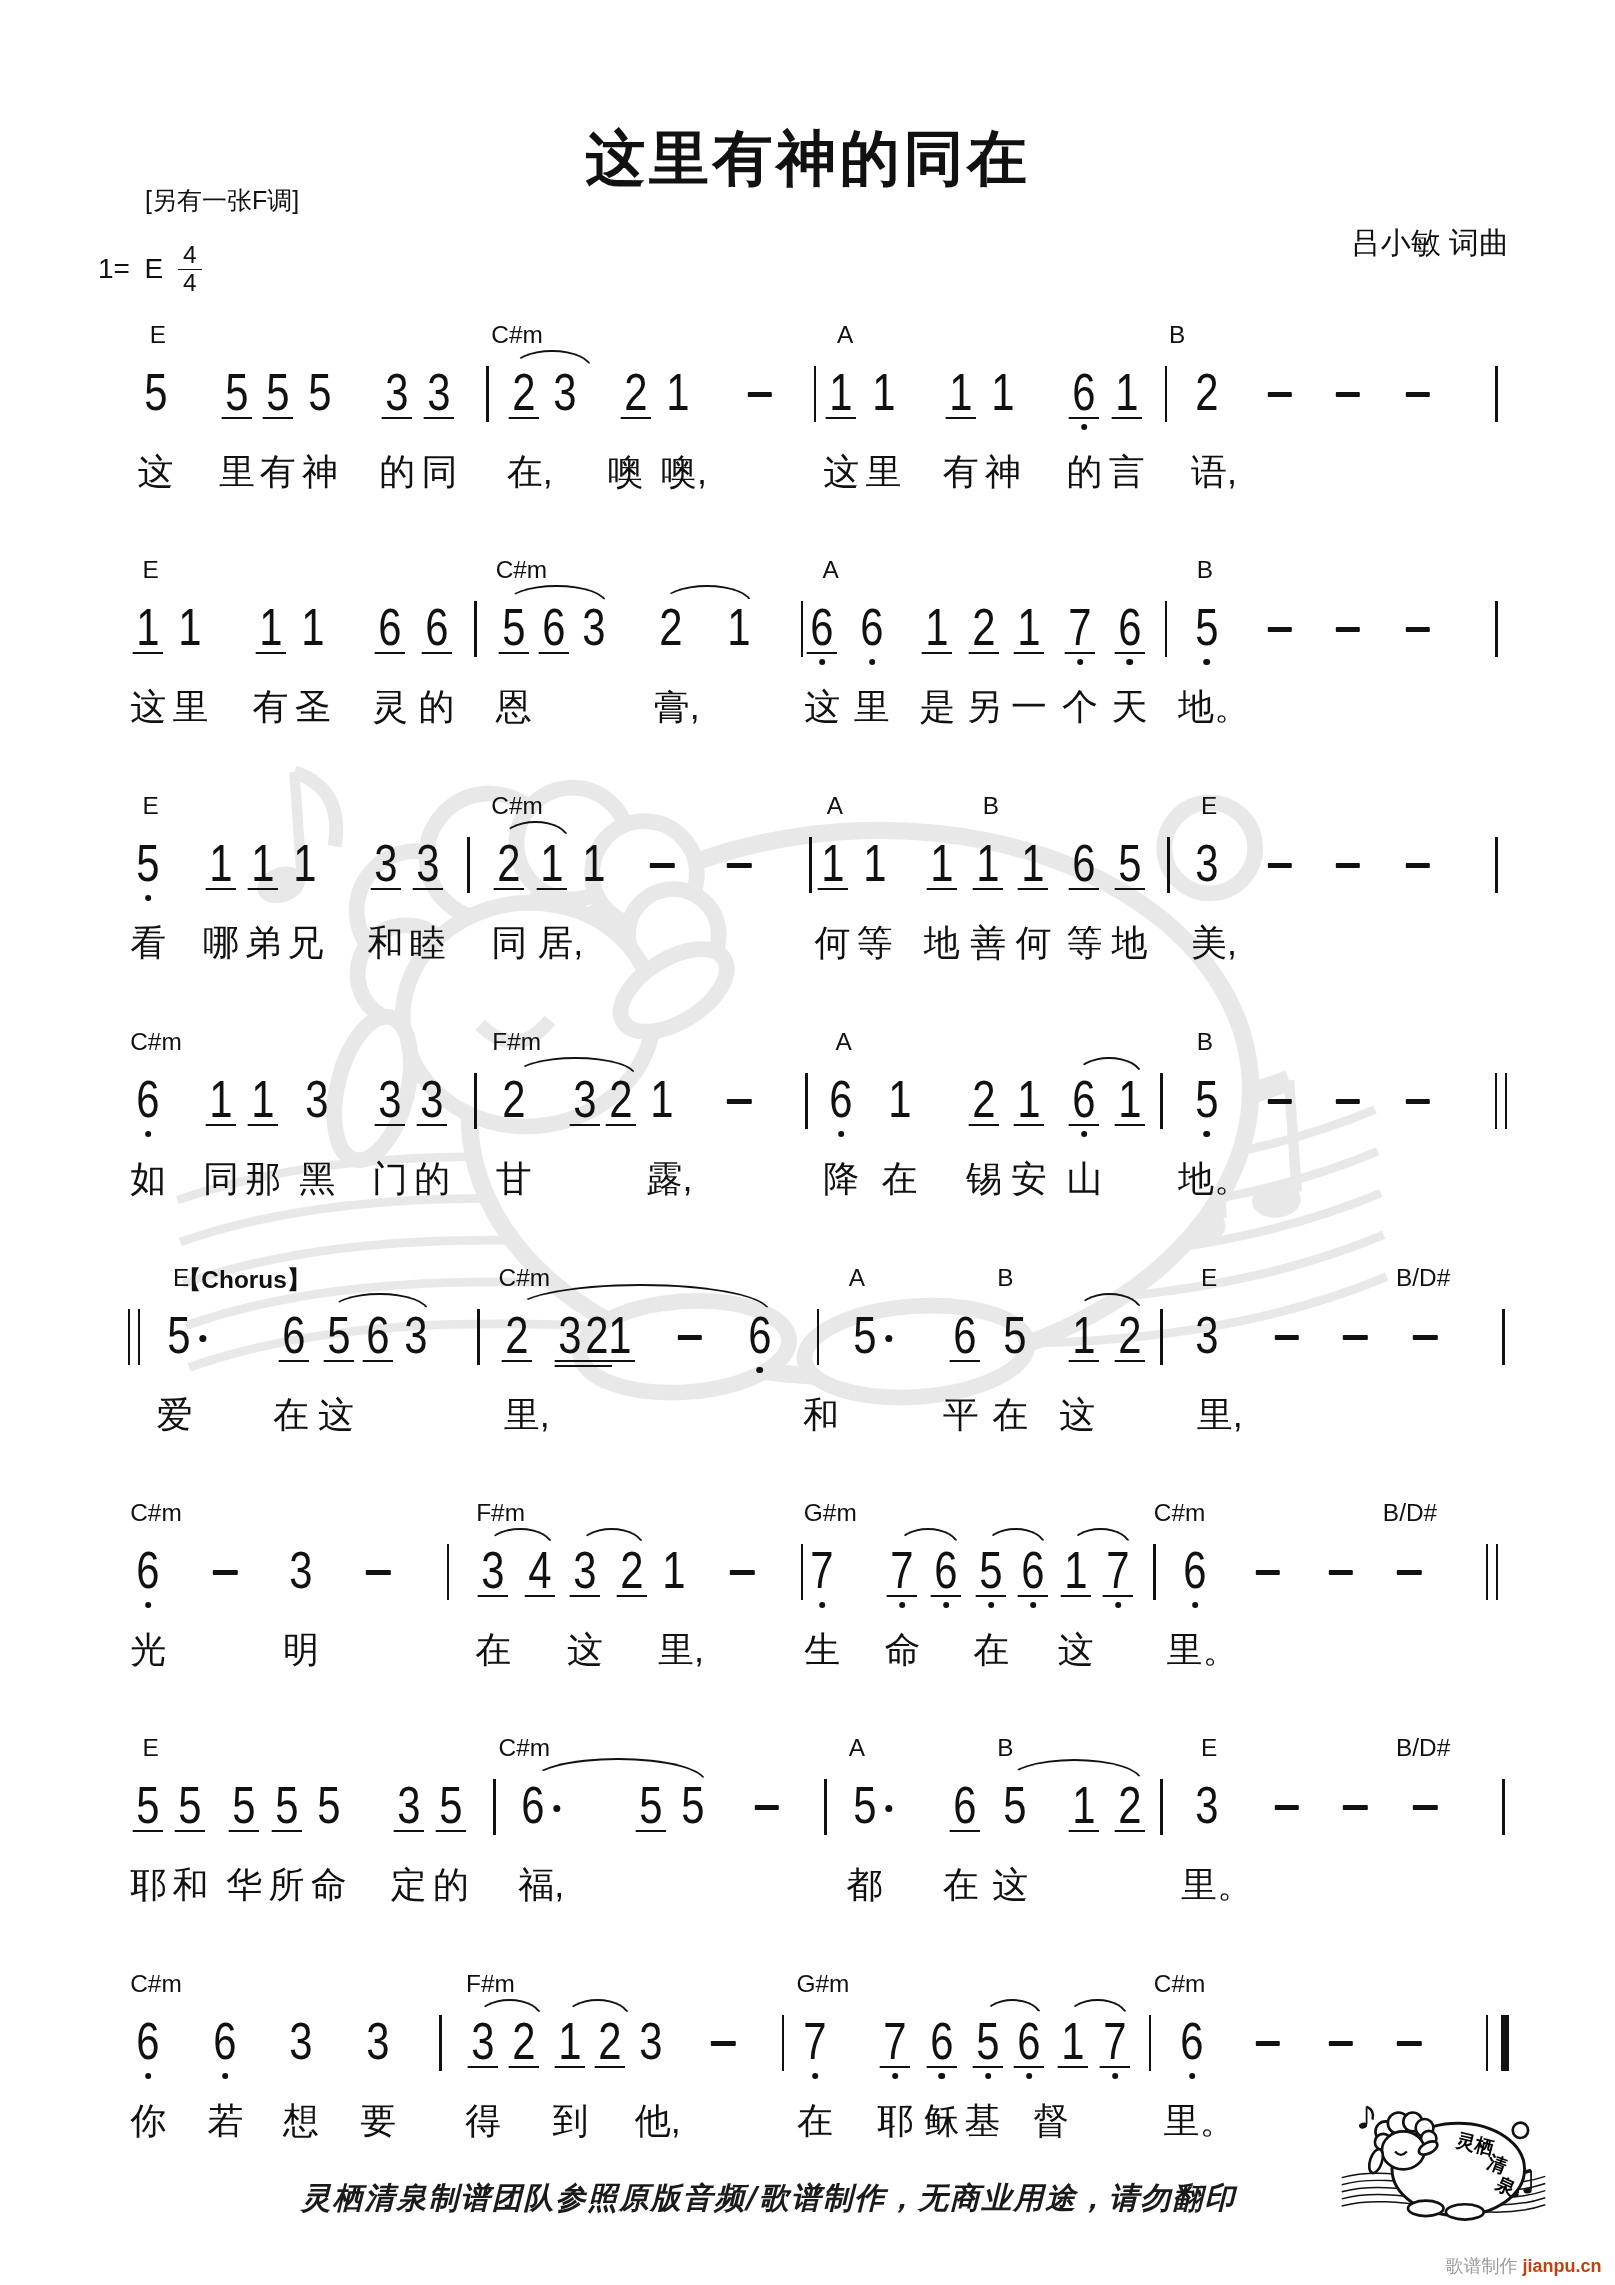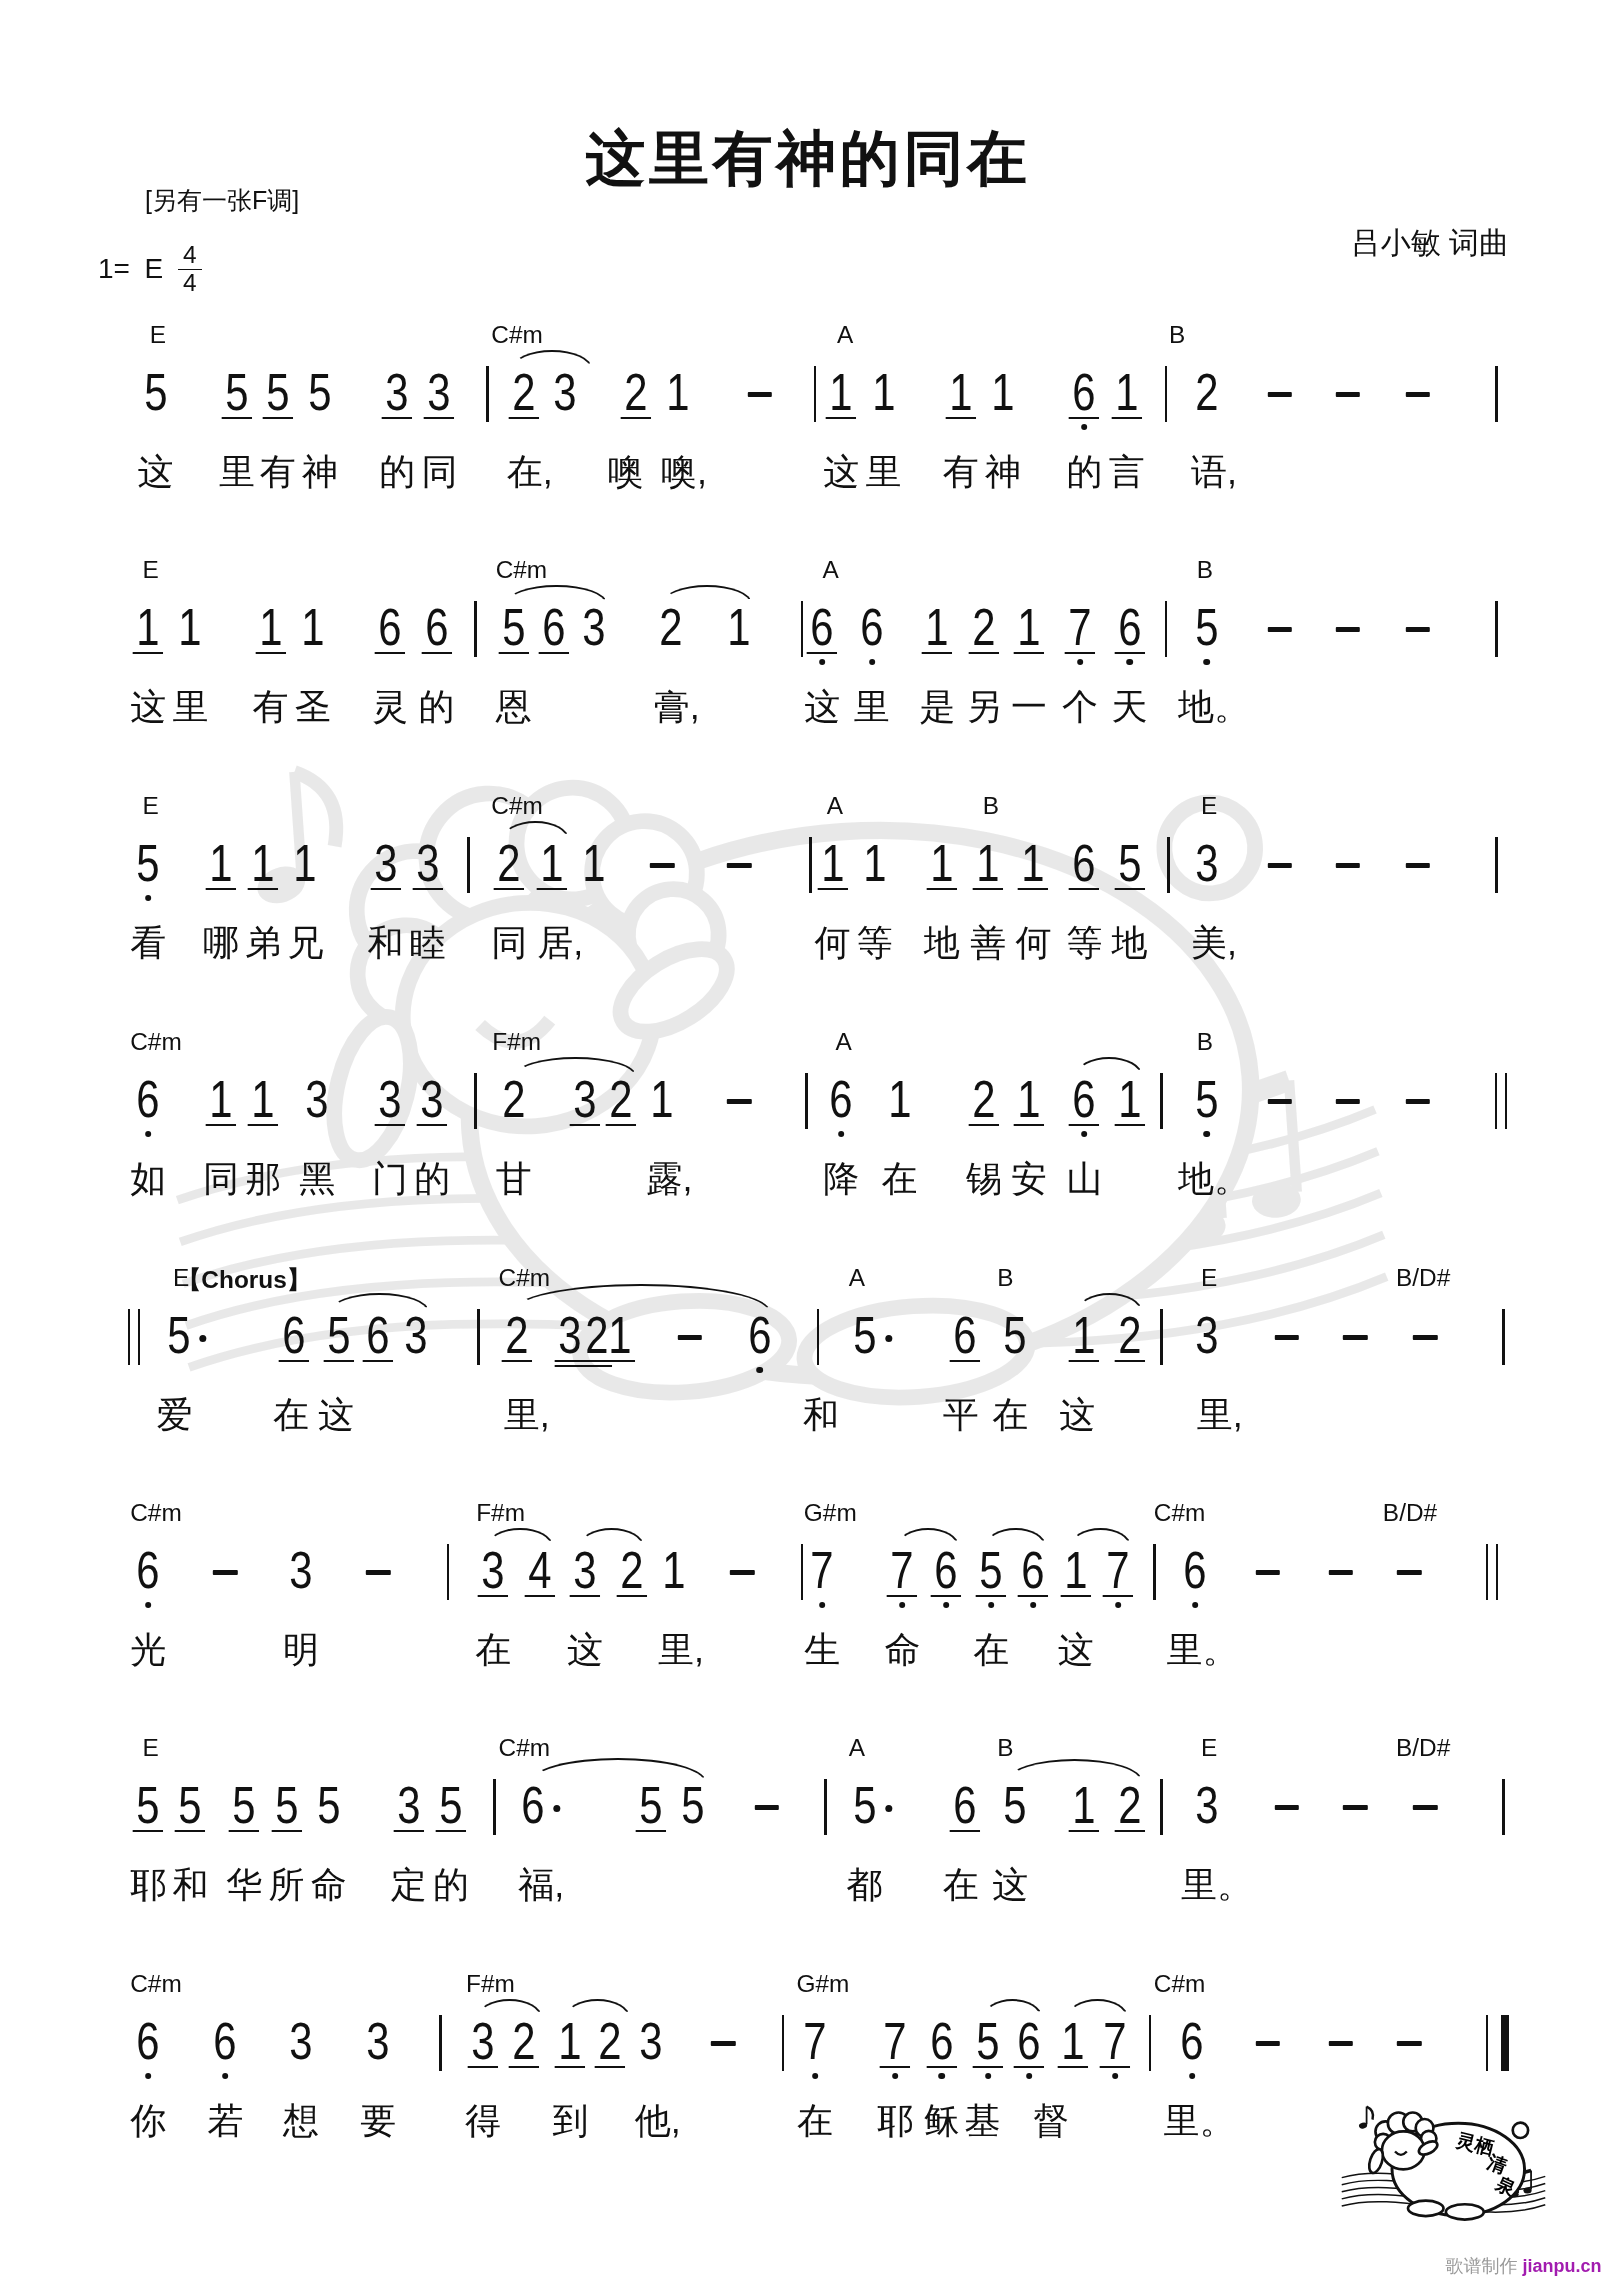--- a/index.html
+++ b/index.html
@@ -42,21 +42,21 @@
   .lyricsrow{position:absolute;top:127px;left:0;right:0;height:47px;}
   .lyric{position:absolute;transform:translateX(-50%);font-size:36px;white-space:nowrap;}
   
   .footer{position:absolute;top:2178px;left:90px;width:1357px;text-align:center;
           font-family:"DejaVu Serif",serif;font-style:italic;font-weight:700;
           font-size:30px;letter-spacing:1.8px;color:#1a1a1a;}
   .watermark{position:absolute;left:145px;top:697px;width:1257px;height:839px;
              opacity:.09;transform:rotate(-4deg);}
   .logo-sheep{position:absolute;left:1337px;top:2099px;width:213px;height:143px;}
   .site{position:absolute;top:2254px;right:14.5px;font-size:18px;color:#9a9a9a;}
-  .site .url{color:#a21caf;font-weight:700;}
+  .site .url{color:#c2410c;font-weight:700;}
   .defs{position:absolute;width:0;height:0;overflow:hidden;}
   svg text{font-family:"Liberation Sans",sans-serif;font-weight:700;}
 </style>
 </head>
 <body>
 
 <div class="page">
 
   <svg class="defs">
     <defs>
@@ -518,20 +518,21 @@
           <div class="lyric" style="left: 49.8%;">在</div>
           <div class="lyric" style="left: 55.3%;">耶</div>
           <div class="lyric" style="left: 58.5%;">稣</div>
           <div class="lyric" style="left: 61.3%;">基</div>
           <div class="lyric" style="left: 66%;">督</div>
           <div class="lyric" style="left: 76.2%;">里。</div>
         </div>
       </div>
     </div>
 
+  <div class="footer">灵栖清泉制谱团队参照原版音频/歌谱制作，无商业用途，请勿翻印</div>
 
   <svg class="logo-sheep" viewBox="0 0 360 240">
     <use href="#sheep"></use>
     <text x="200" y="78" font-size="32" transform="rotate(14 200 78)">灵栖</text>
     <text x="252" y="114" font-size="32" transform="rotate(20 252 114)">清</text>
     <text x="266" y="150" font-size="32" transform="rotate(24 266 150)">泉</text>
   </svg>
 
   <div class="site">
     <span>歌谱制作</span>

